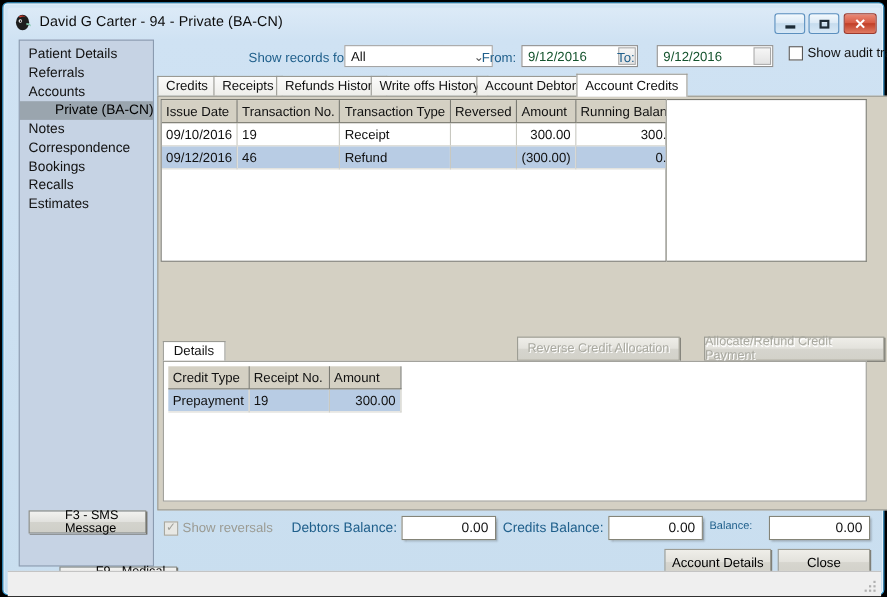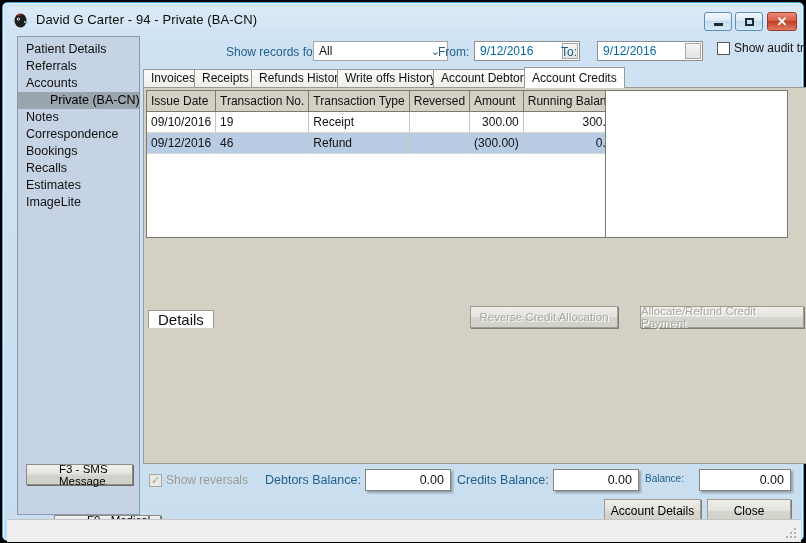--- a/index.html
+++ b/index.html
@@ -191,21 +191,21 @@
     top: 6px;
     width: 106px; height: 20px;
     box-sizing: border-box;
     background: #ffffff;
     border: 1px solid #8f8f8f;
   }
   #date-from { left: 333px; }
   #date-to { left: 456px; }
   .datefield .dtext {
     position: absolute; left: 5px; top: 2px;
-    font-size: 12px; color: #0369a1;
+    font-size: 12px; color: #14532d;
   }
   .datefield .dspin {
     position: absolute; right: 1px; top: 1px;
     width: 16px; height: 16px;
     background: linear-gradient(to bottom, #f6f6f6, #e3e3e3);
     border: 1px solid #a8a8a8;
     box-sizing: border-box;
   }
 
   #chk-audit {
@@ -337,21 +337,21 @@
     width: 640px; height: 18px;
   }
   #tab-details {
     position: absolute;
     left: 0; top: 0;
     height: 18px;
     box-sizing: border-box;
     background: #ffffff;
     border: 1px solid #9a9a93;
     border-bottom: none;
-    font-size: 15px;
+    font-size: 12px;
     padding: 0 9px;
     line-height: 17px;
     color: #111;
   }
   #details-panel {
     position: absolute;
     left: 4px; top: 240px;
     width: 640px; height: 128px;
     box-sizing: border-box;
     background: #ffffff;
@@ -470,21 +470,20 @@
           <div id="nav-list">
             <div class="nav-item">Patient Details</div>
             <div class="nav-item">Referrals</div>
             <div class="nav-item">Accounts</div>
             <div class="nav-item indent selected">Private (BA-CN)</div>
             <div class="nav-item">Notes</div>
             <div class="nav-item">Correspondence</div>
             <div class="nav-item">Bookings</div>
             <div class="nav-item">Recalls</div>
             <div class="nav-item">Estimates</div>
-            <div class="nav-item">ImageLite</div>
           </div>
           <div class="sidebtn" id="btn-f3">F3 - SMS Message</div>
           <div class="sidebtn" id="btn-f9">F9 - Medical Director</div>
         </div>
 
         <div id="main">
 
           <div id="filterbar">
             <div class="lbl-blue" id="lbl-showrecords">Show records for:</div>
             <div id="select-records">
@@ -502,21 +501,21 @@
             <div class="datefield" id="date-to">
               <span class="dtext">9/12/2016</span>
               <span class="dspin"></span>
             </div>
 
             <div id="chk-audit"></div>
             <div id="lbl-audit">Show audit trail</div>
           </div>
 
           <div id="tabstrip">
-            <div class="tab" style="left:0px;">Invoices</div>
+            <div class="tab" style="left:0px;">Credits</div>
             <div class="tab" style="left:51px;">Receipts</div>
             <div class="tab" style="left:108px;">Refunds History</div>
             <div class="tab" style="left:194px;">Write offs History</div>
             <div class="tab" style="left:290px;">Account Debtors</div>
             <div class="tab active" style="left:381px;">Account Credits</div>
           </div>
 
           <div id="tabpanel">
 
             <div id="grid-upper-right"></div>
@@ -562,20 +561,43 @@
               </table>
             </div>
 
             <div class="actbtn disabled" id="btn-reverse-credit">Reverse Credit Allocation</div>
             <div class="actbtn disabled" id="btn-allocate-refund">Allocate/Refund Credit Payment</div>
 
             <div id="details-tabstrip">
               <div id="tab-details">Details</div>
             </div>
 
+            <div id="details-panel">
+              <table class="gridtbl" id="grid-lower">
+                <colgroup>
+                  <col style="width:72px">
+                    <col style="width:73px">
+                    <col style="width:65px">
+                </colgroup>
+                <thead>
+                  <tr>
+                    <th>Credit Type</th>
+                    <th>Receipt No.</th>
+                    <th>Amount</th>
+                  </tr>
+                </thead>
+                <tbody>
+                  <tr class="selected">
+                    <td>Prepayment</td>
+                    <td>19</td>
+                    <td class="num">300.00</td>
+                  </tr>
+                </tbody>
+              </table>
+            </div>
 
           </div>
         </div>
 
         <div id="bottombar">
           <div id="chk-reversals">✓</div>
           <div id="lbl-reversals">Show reversals</div>
 
           <div id="lbl-debtors">Debtors Balance:</div>
           <div class="balbox" id="bal-debtors">0.00</div>

